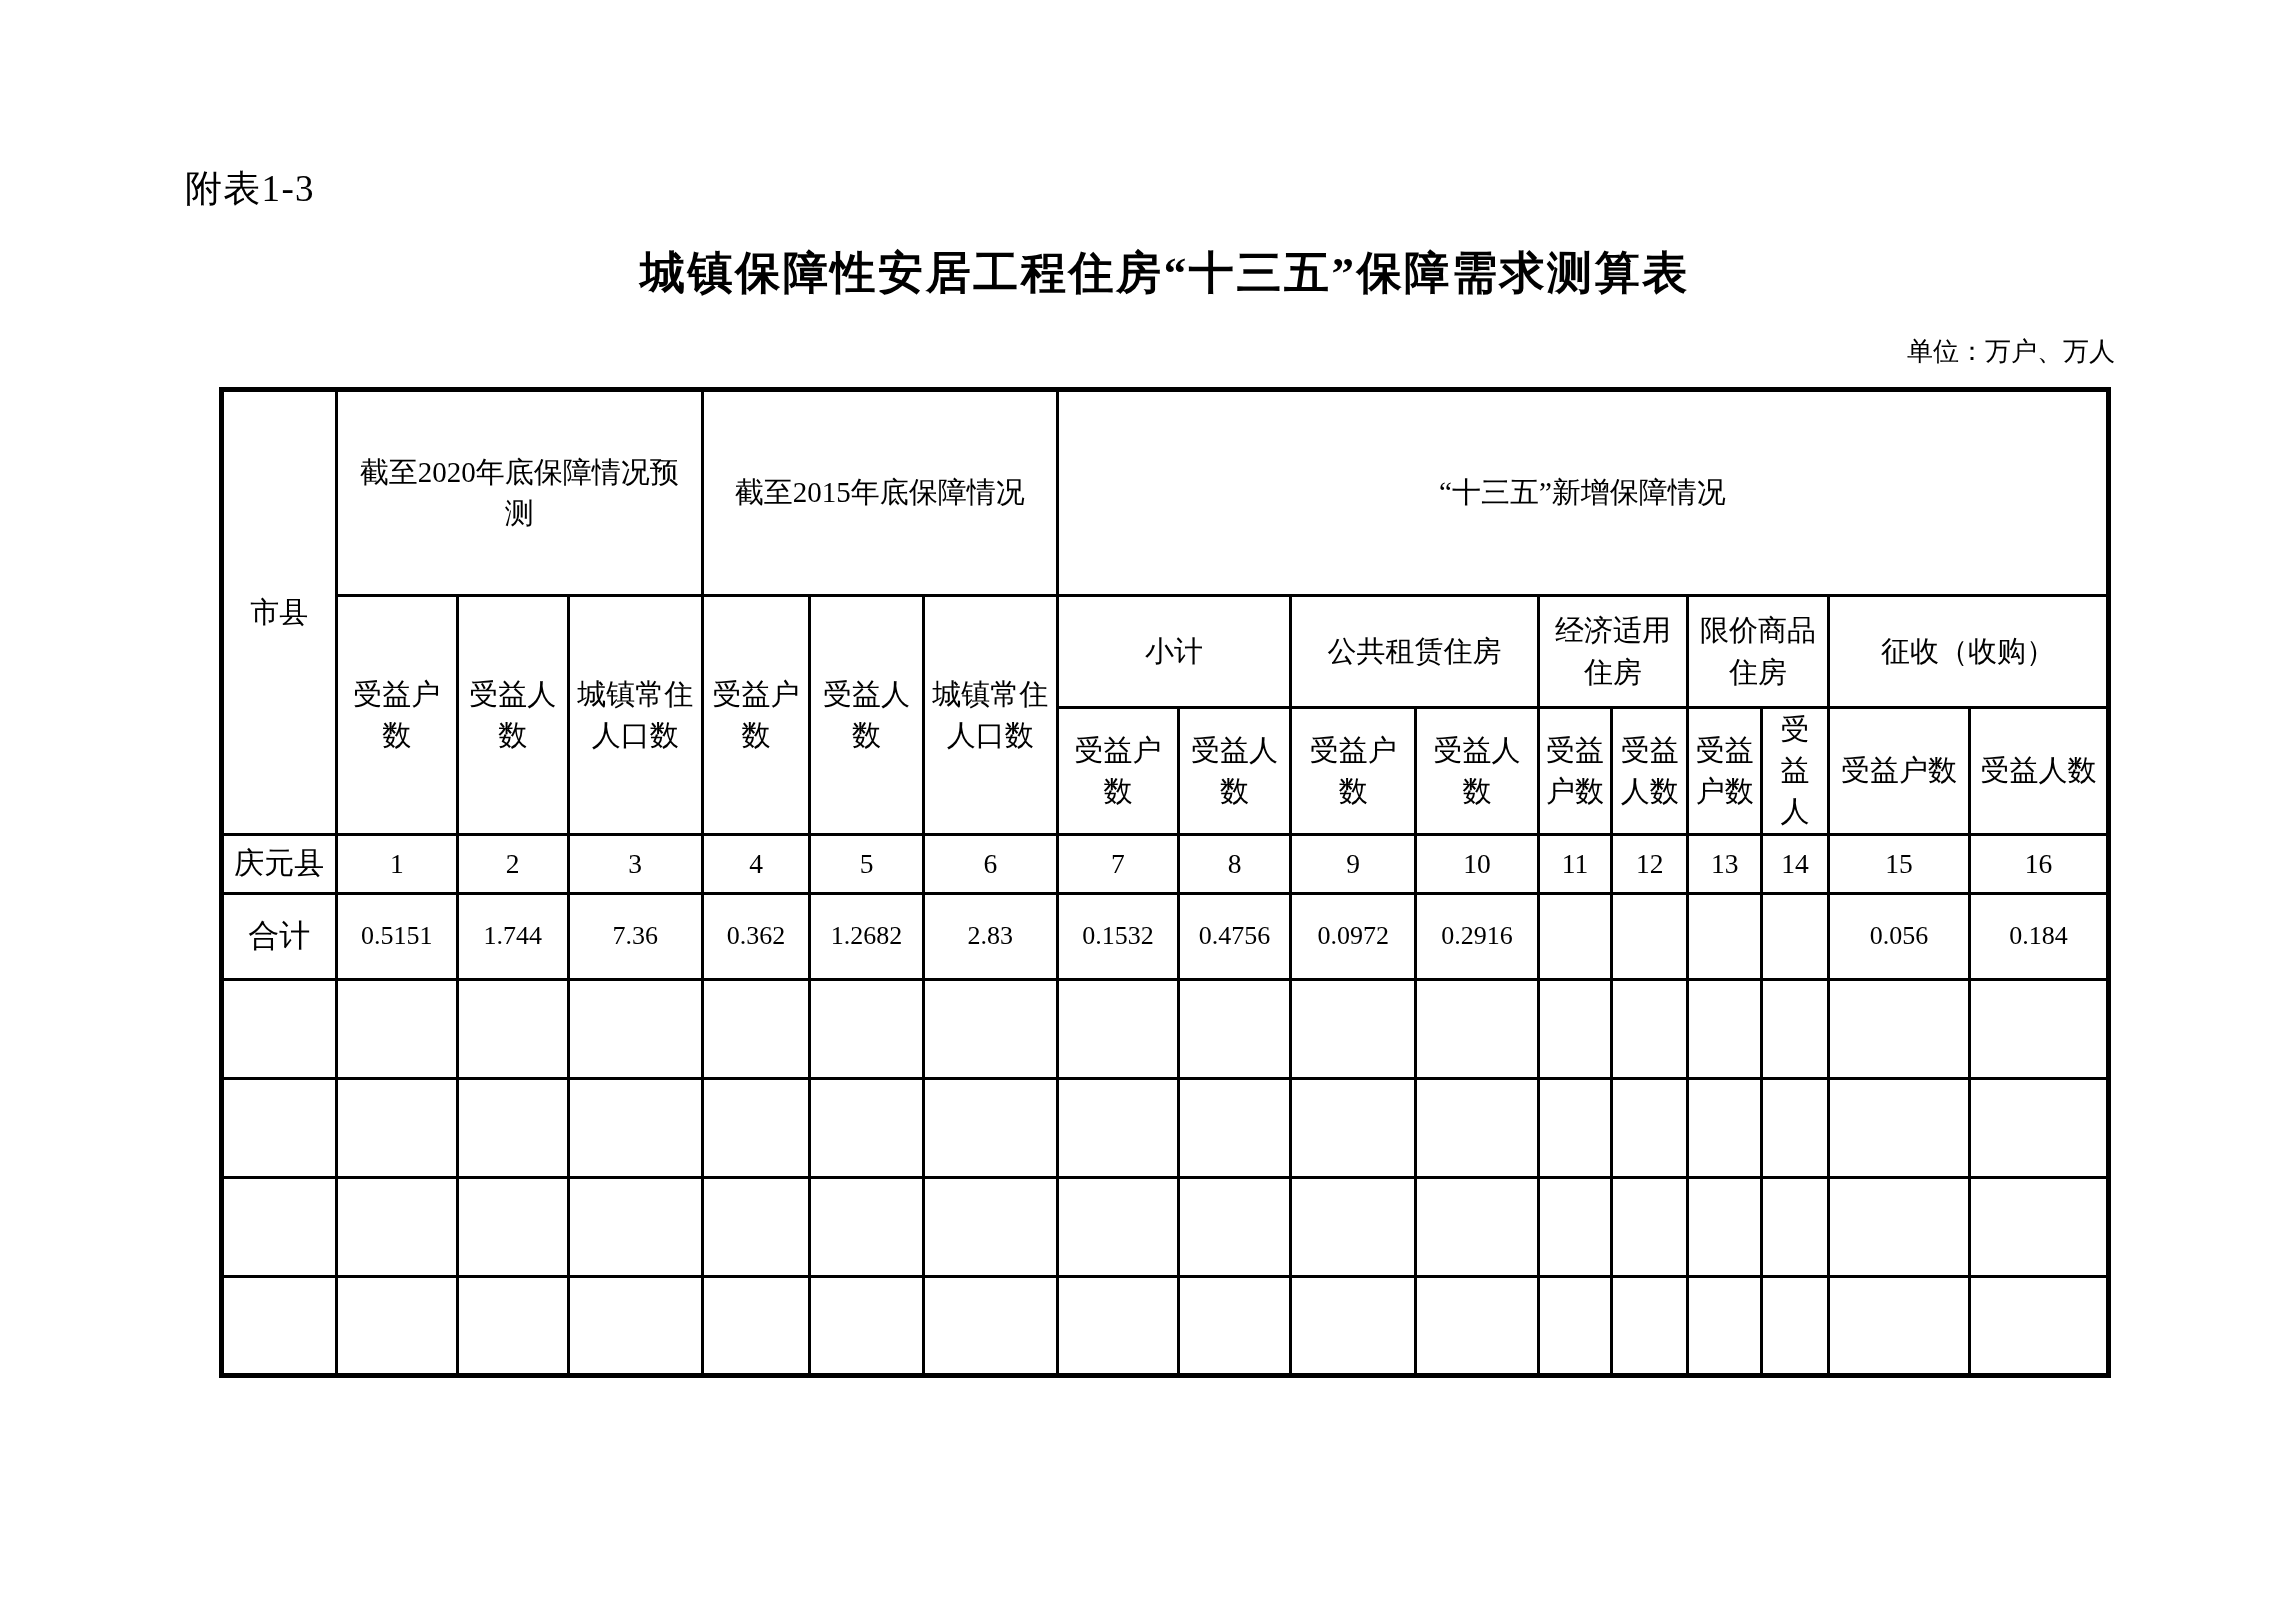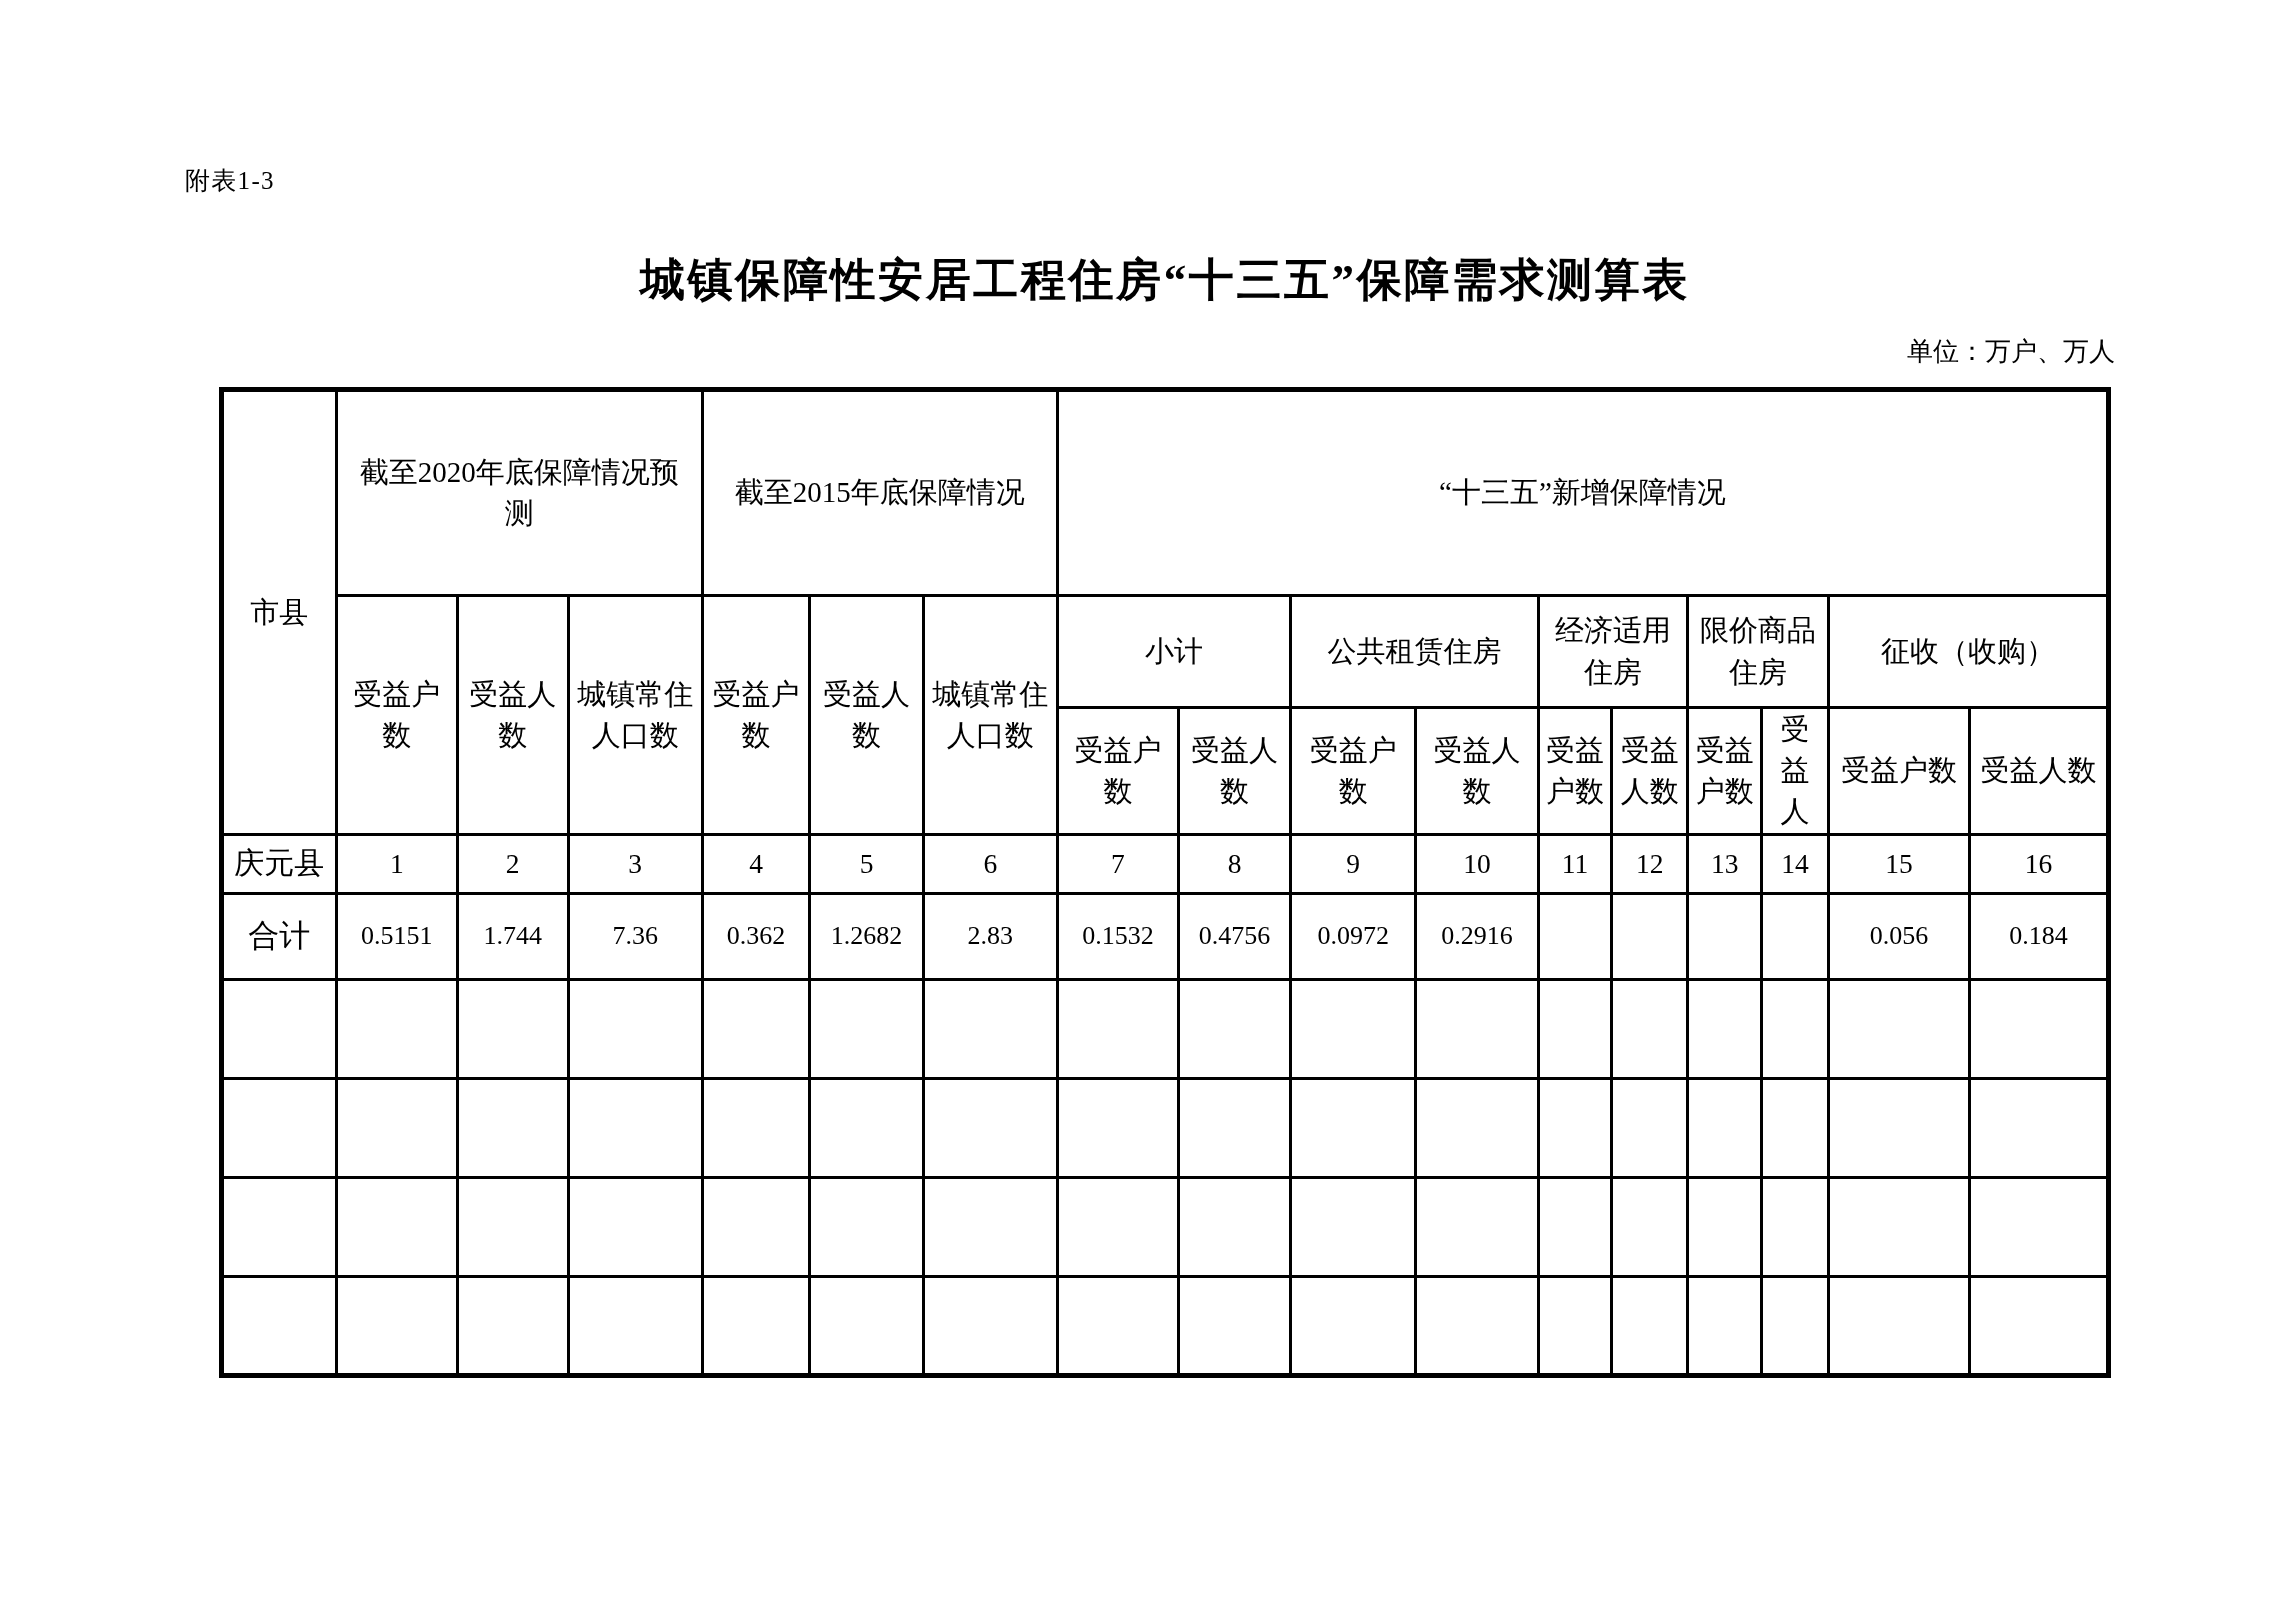--- a/index.html
+++ b/index.html
@@ -2,24 +2,24 @@
 <html style="font-size:10.5px"><head>
 <meta charset="utf-8">
 <style>
   html,body{margin:0;padding:0;}
   body{
     width:2295px;height:1623px;background:#ffffff;color:#000;
     font-family:"Liberation Serif","DejaVu Serif",serif;
     position:relative;overflow:hidden;
   }
   .doc-label{
-    position:absolute;left:185px;top:164px;font-size:25px;letter-spacing:1.3px;
+    position:absolute;left:185px;top:164px;font-size:37px;letter-spacing:1.3px;
   }
   .page-title{
-    position:absolute;left:219px;top:250px;width:1892px;
+    position:absolute;left:219px;top:243px;width:1892px;
     text-align:center;font-size:45px;font-weight:bold;letter-spacing:2.6px;
     white-space:nowrap;
   }
   .unit-note{
     position:absolute;left:236px;top:334px;width:1879px;
     text-align:right;font-size:26px;
   }
   table.demand{
     position:absolute;left:219px;top:387px;width:1892px;height:969px;
     border-collapse:collapse;table-layout:fixed;

